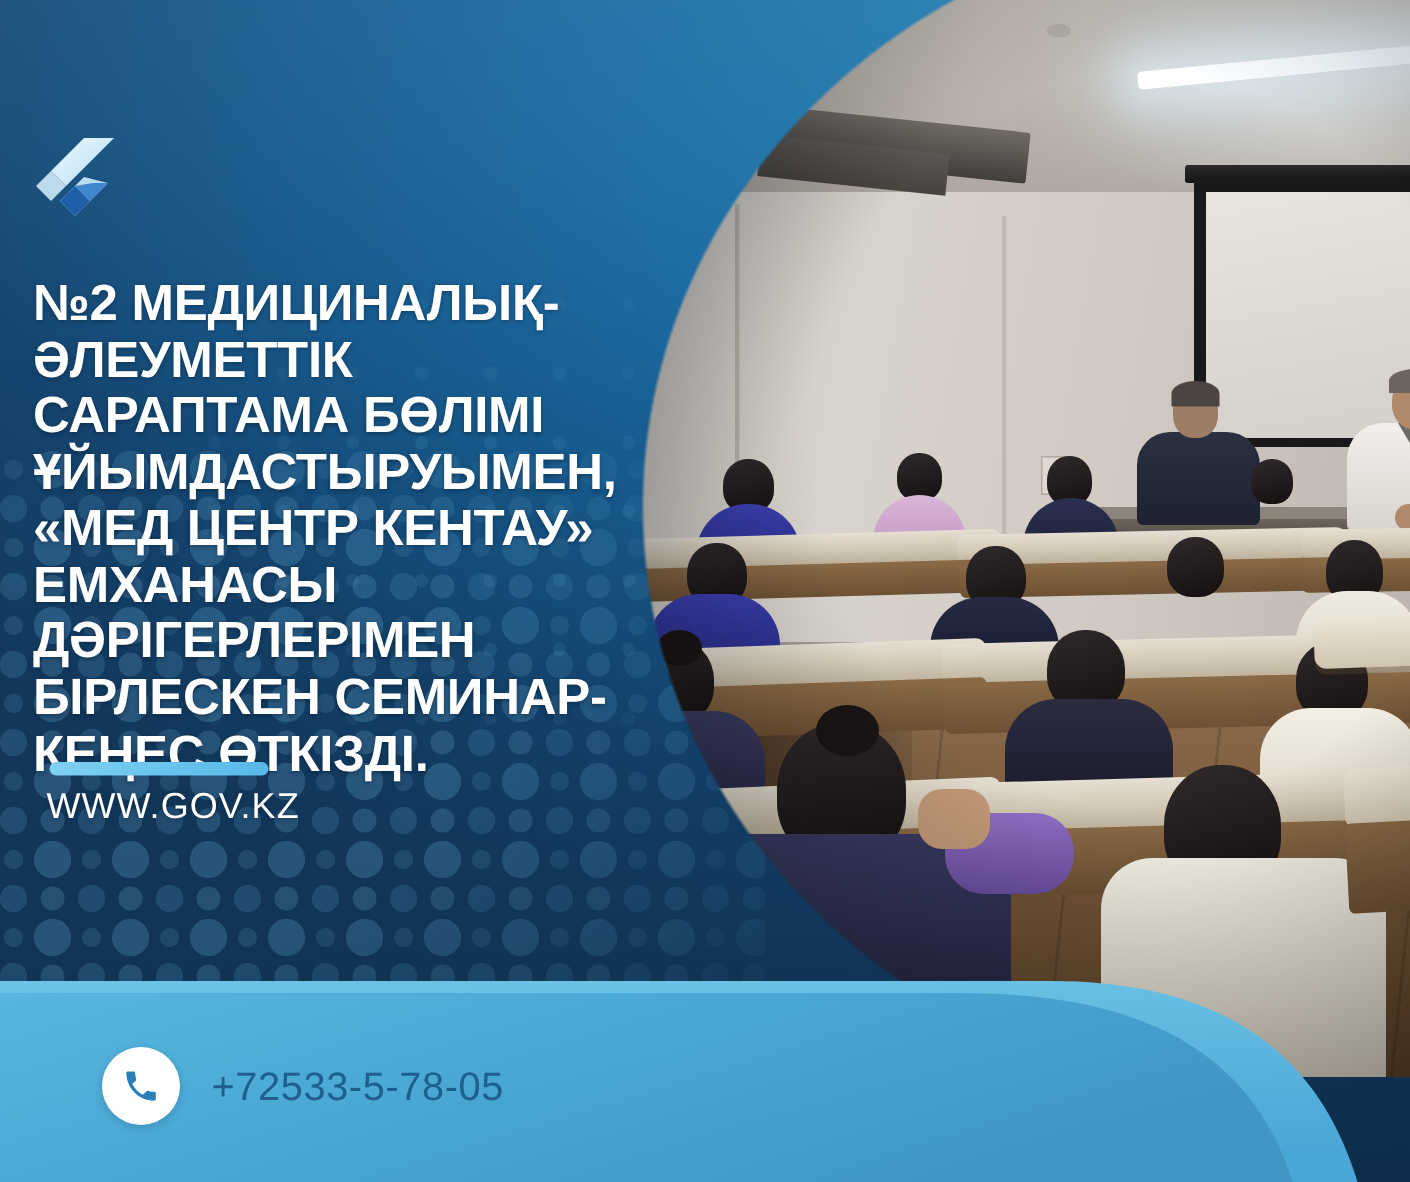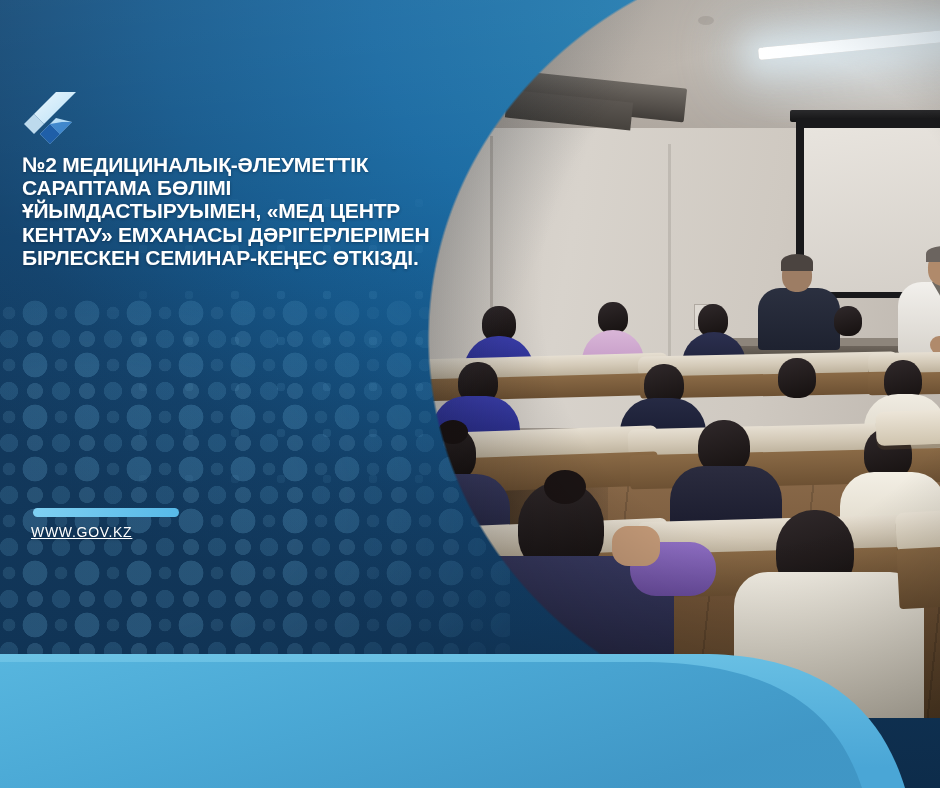--- a/index.html
+++ b/index.html
@@ -195,41 +195,40 @@
   .wave{
     position:absolute;left:0;bottom:0;width:940px;height:170px;
   }
 
   
   .content{position:absolute;left:0;top:0;width:460px;height:788px;}
 
   .logo{position:absolute;left:24px;top:88px;width:58px;height:62px;}
 
   .headline{
-    position:absolute;left:22px;top:153px;width:412px;
+    position:absolute;left:22px;top:184px;width:412px;
     color:#ffffff;
-    font-size:21px;
+    font-size:34px;
     font-weight:bold;
     line-height:1.105;
     letter-spacing:-0.2px;
     text-transform:uppercase;
     text-shadow:0 1px 3px rgba(4,24,44,0.45);
     white-space:pre-line;
   }
 
   .divider{
     position:absolute;left:33px;top:508px;width:146px;height:9px;
     border-radius:6px;
     background:linear-gradient(90deg,#7fd0f2,#57b9e8);
   }
   .site{
     position:absolute;left:31px;top:524px;
-    color:#ffffff;font-size:14px;font-weight:500;letter-spacing:0.7px;
+    color:#ffffff;font-size:24px;font-weight:500;letter-spacing:0.7px;
     text-shadow:0 1px 3px rgba(4,24,44,0.4);
-    text-decoration:underline;
   }
 
   .pill{
     position:absolute;left:22px;top:586px;
     width:278px;height:46px;
     border-radius:24px;
     background:linear-gradient(180deg,#8ed3f3 0%,#6ec0ea 40%,#4aa6dd 100%);
     box-shadow:inset 0 1px 0 rgba(255,255,255,0.55),0 2px 6px rgba(6,32,58,0.3);
     display:flex;align-items:center;
   }
@@ -391,15 +390,23 @@
       <path d="M26,56 L16,46 L26,36 L36,46 Z" fill="#1f5fa8"></path>
       <path d="M26,36 L36,46 L48,34 L38,34 Z" fill="#2d79c4" opacity="0.85"></path>
     </svg>
 
     <div class="headline"> №2 МЕДИЦИНАЛЫҚ-ӘЛЕУМЕТТІК САРАПТАМА БӨЛІМІ ҰЙЫМДАСТЫРУЫМЕН, «МЕД ЦЕНТР КЕНТАУ» ЕМХАНАСЫ ДӘРІГЕРЛЕРІМЕН БІРЛЕСКЕН СЕМИНАР-КЕҢЕС ӨТКІЗДІ.</div>
 
     <div class="divider"></div>
     <div class="site">WWW.GOV.KZ</div>
 
 
+    <div class="phone-row">
+      <div class="phone-circle">
+        <svg width="26" height="26" viewBox="0 0 24 24">
+          <path d="M6.6 10.8c1.5 2.9 3.7 5.1 6.6 6.6l2.2-2.2c.3-.3.7-.4 1.1-.2 1.1.4 2.4.6 3.6.6.6 0 1 .4 1 1V20c0 .6-.4 1-1 1C10.6 21 3 13.4 3 4c0-.6.4-1 1-1h3.4c.6 0 1 .4 1 1 0 1.3.2 2.5.6 3.6.1.4 0 .8-.2 1.1l-2.2 2.1z" fill="#2a7fb8"></path>
+        </svg>
+      </div>
+      <div class="phone-number">+72533-5-78-05</div>
+    </div>
 
   </div>
 </div>
 
 </body></html>

